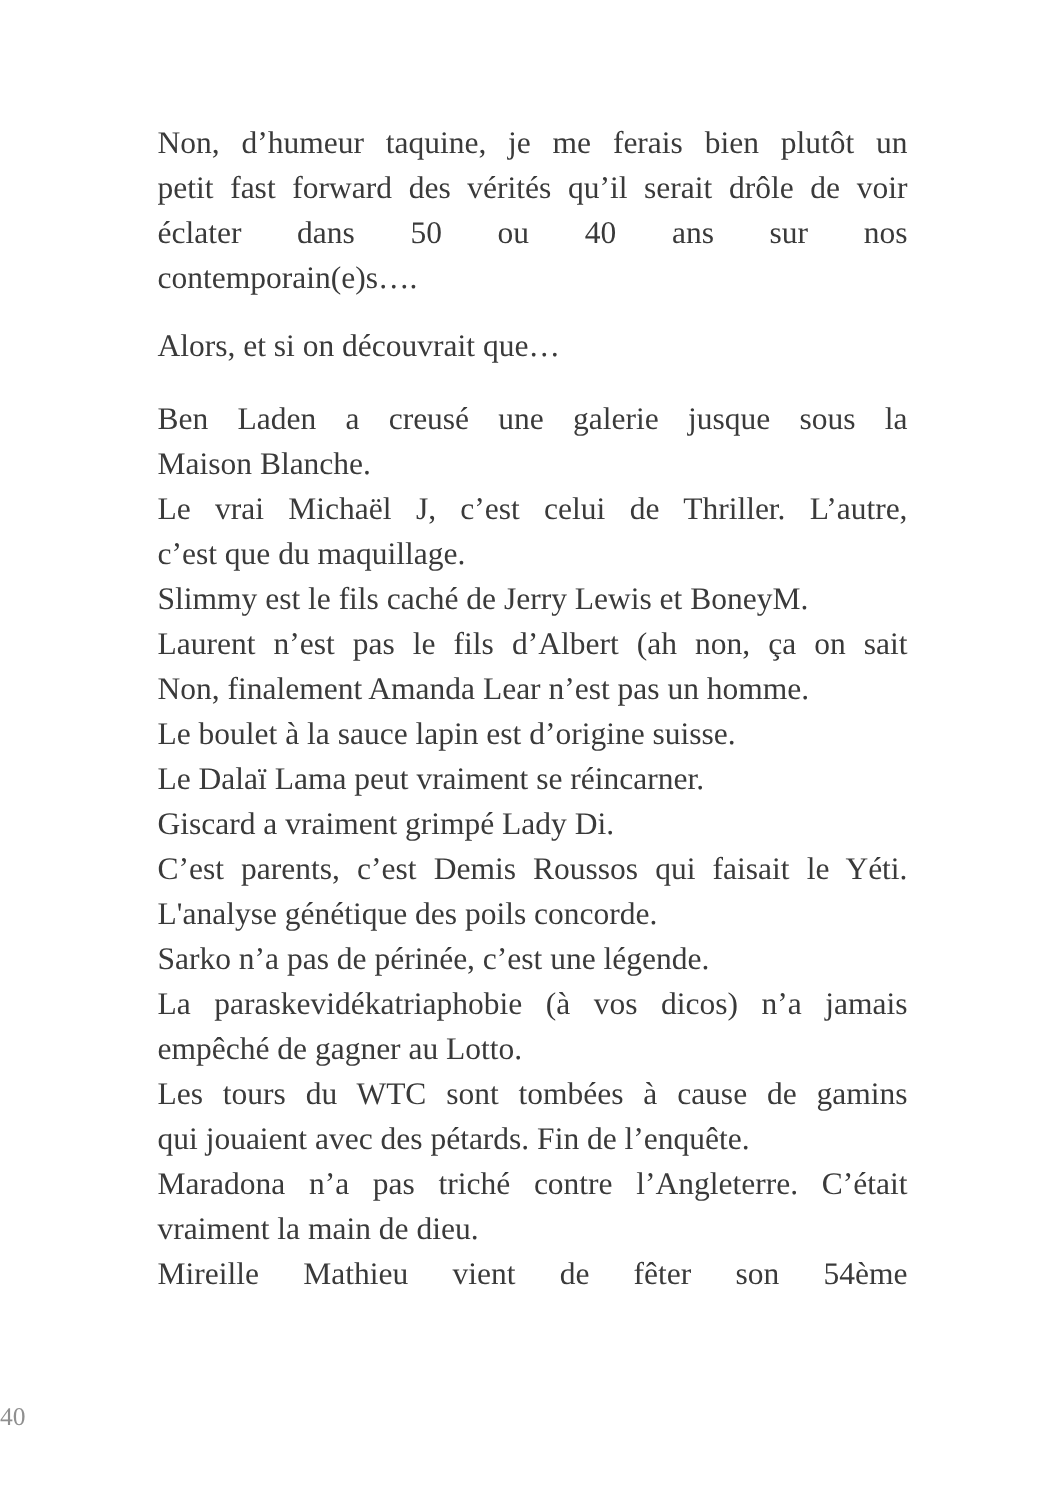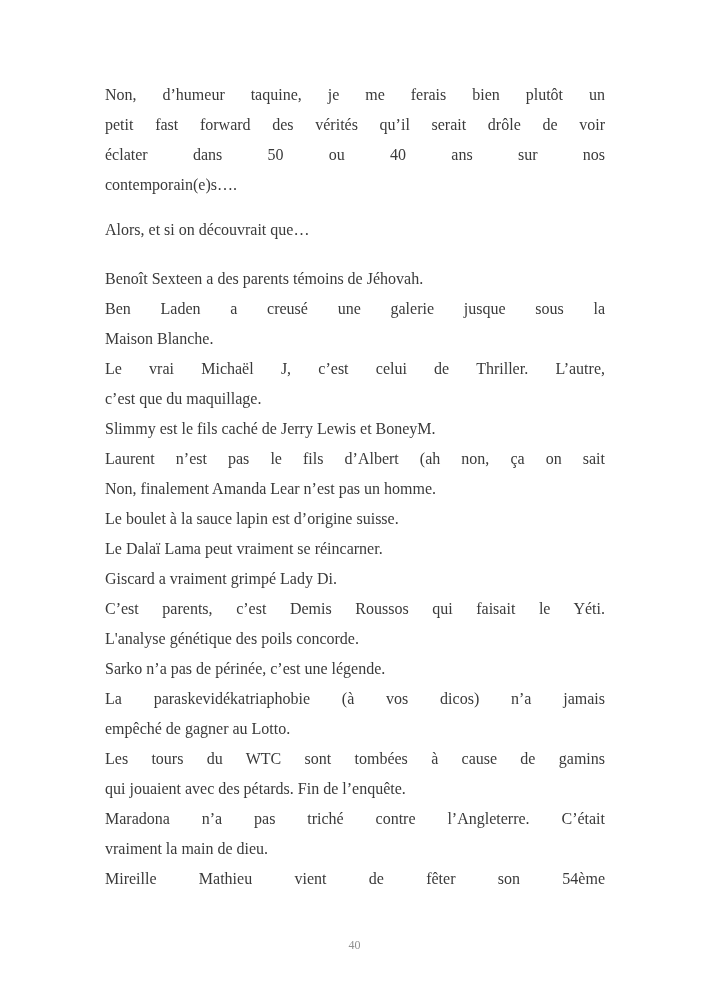--- a/index.html
+++ b/index.html
@@ -18,21 +18,21 @@
     position: absolute;
     inset: 0;
     background: #ffffff;
   }
   .text-column {
     position: absolute;
     left: 105px;
     top: 80px;
     width: 500px;
     color: #3a3a3a;
-    font-size: 16px;
+    font-size: 21px;
     line-height: 30px;
   }
   .block { margin: 0; }
   .block:nth-child(2) { margin-top: 15px; }
   .block:nth-child(3) { margin-top: 19px; }
   .line {
     height: 30px;
     white-space: nowrap;
     overflow: visible;
   }
@@ -40,42 +40,41 @@
     white-space: normal;
     text-align: justify;
     text-align-last: justify;
     text-justify: inter-word;
   }
   .page-number {
     position: absolute;
     top: 936px;
     left: 0;
     width: 100%;
-    text-align: center;
-    font-size: 12px;
+    text-align: left;
+    font-size: 17px;
     line-height: 18px;
     color: #8f8f8f;
   }
 </style>
 </head>
 <body>
 
 <div class="page">
   <div class="text-column">
       <div class="block">
         <div class="line stretch">Non, d’humeur taquine, je me ferais bien plutôt un</div>
         <div class="line stretch">petit fast forward des vérités qu’il serait drôle de voir</div>
         <div class="line stretch">éclater dans 50 ou 40 ans sur nos</div>
         <div class="line">contemporain(e)s….</div>
       </div>
       <div class="block">
         <div class="line">Alors, et si on découvrait que…</div>
       </div>
       <div class="block">
-        <div class="line">Benoît Sexteen a des parents témoins de Jéhovah.</div>
         <div class="line stretch">Ben Laden a creusé une galerie jusque sous la</div>
         <div class="line">Maison Blanche.</div>
         <div class="line stretch">Le vrai Michaël J, c’est celui de Thriller. L’autre,</div>
         <div class="line">c’est que du maquillage.</div>
         <div class="line">Slimmy est le fils caché de Jerry Lewis et BoneyM.</div>
         <div class="line stretch">Laurent n’est pas le fils d’Albert (ah non, ça on sait</div>
         <div class="line">Non, finalement Amanda Lear n’est pas un homme.</div>
         <div class="line">Le boulet à la sauce lapin est d’origine suisse.</div>
         <div class="line">Le Dalaï Lama peut vraiment se réincarner.</div>
         <div class="line">Giscard a vraiment grimpé Lady Di.</div>

